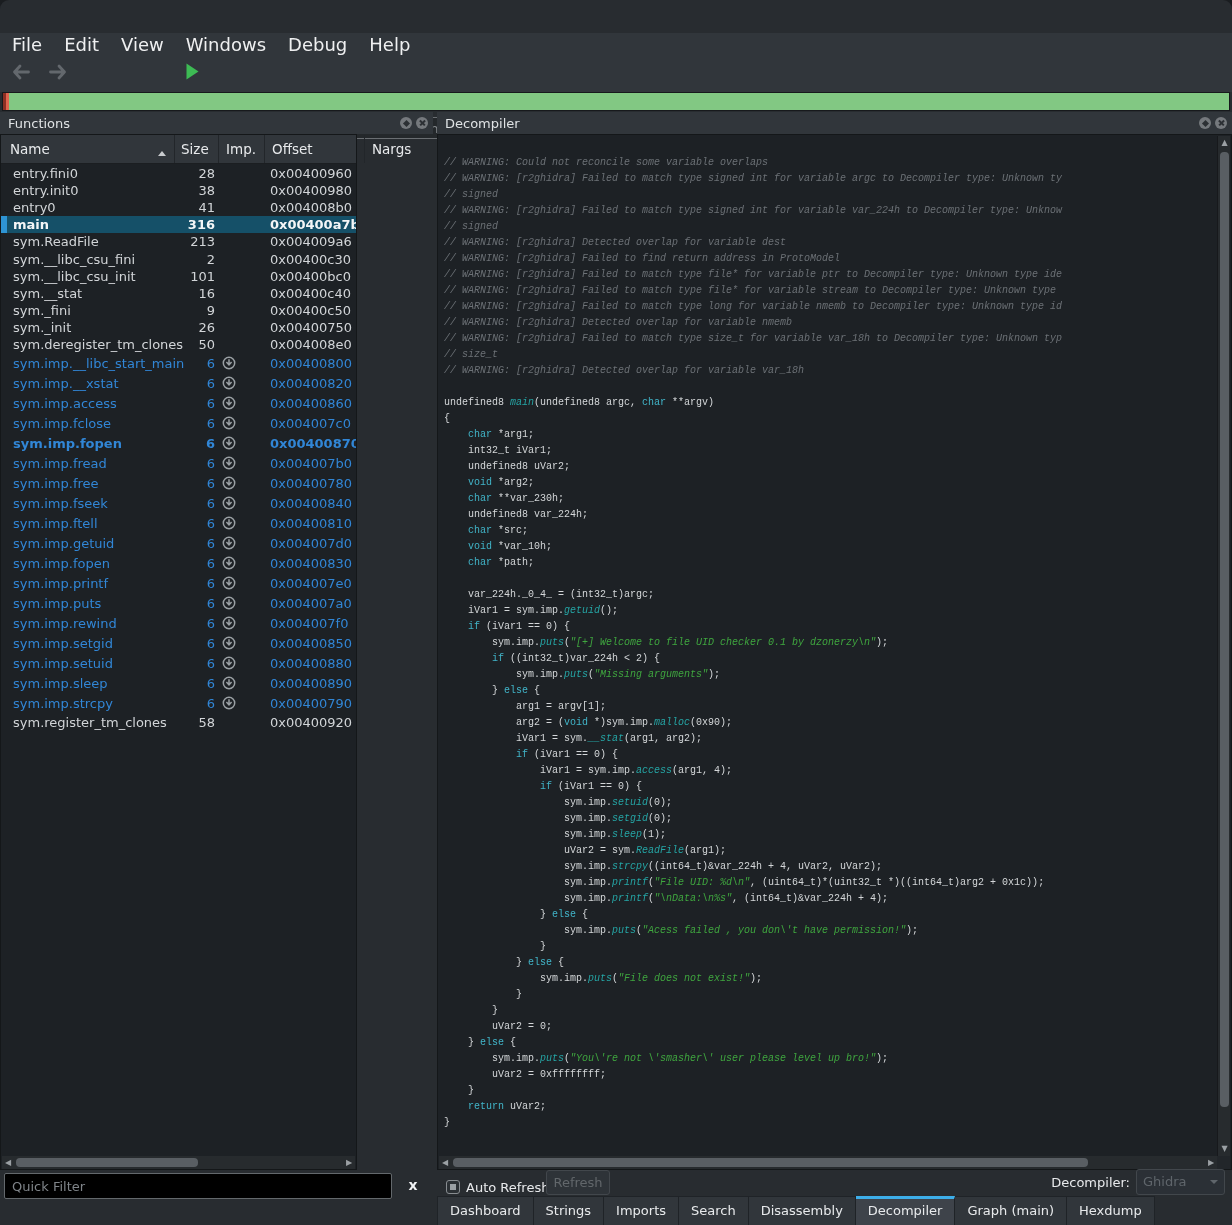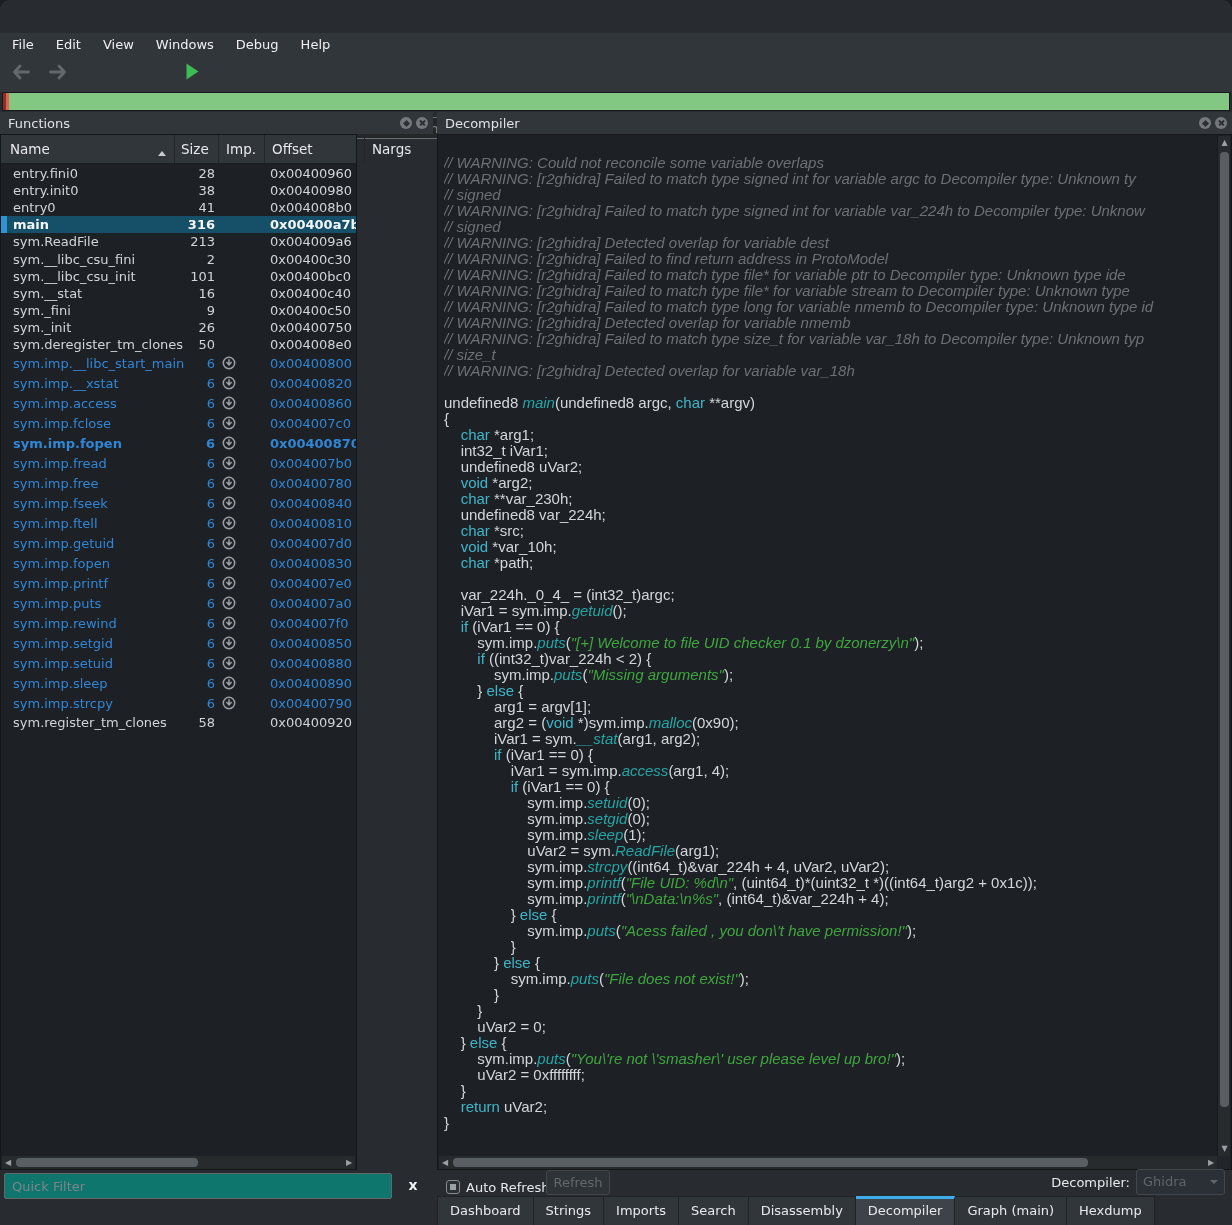--- a/index.html
+++ b/index.html
@@ -12,21 +12,21 @@
     background:linear-gradient(#f1f2f3,#d6d8d9);border-bottom:1px solid #b4b6b8;border-radius:9px 9px 0 0;}
   .title{position:absolute;left:0;right:0;top:7px;text-align:center;font-size:13.5px;font-weight:bold;color:#15181b;}
   .winbtns{position:absolute;right:10px;top:5px;display:flex;gap:10px;}
   .wbtn{width:22px;height:22px;border-radius:50%;background:#53585d;color:#f2f3f4;display:flex;
         align-items:center;justify-content:center;font-size:11px;line-height:1;}
   .wbtn .bar{width:9px;height:2px;background:#f2f3f4;}
   .wbtn .sq{width:8px;height:8px;border:2px solid #f2f3f4;}
 
   
   .menubar{position:absolute;left:0;top:33px;width:1232px;height:22px;background:#31363b;display:flex;align-items:center;}
-  .menuitem{color:#eff0f1;font-size:13px;padding:0 11px;}
+  .menuitem{color:#eff0f1;font-size:18px;padding:0 11px;}
   .menuitem:first-child{padding-left:12px;}
   .toolbar{position:absolute;left:0;top:55px;width:1232px;height:37px;background:#31363b;}
   .navarrow{position:absolute;top:9px;}
   .search{position:absolute;left:237px;top:62px;width:631px;height:22px;background:#24282b;
     border:1px solid #6a6e72;border-radius:11px;color:#d4d7d9;font-size:13px;padding:0 16px;outline:none;
     font-family:"DejaVu Sans","Liberation Sans",sans-serif;}
   .search::placeholder{color:#85898d;}
   .play-e{position:absolute;left:196px;top:58px;font-size:7.5px;font-weight:bold;color:#d9edda;}
   .play-caret{position:absolute;left:208px;top:68px;width:0;height:0;border:4.5px solid transparent;border-top-color:#b7bbbe;}
 
@@ -54,39 +54,39 @@
   .frow.selected::before{content:"";position:absolute;left:0;top:0;bottom:0;width:6px;background:#2e94d4;}
   .fc{position:absolute;top:50%;transform:translateY(-50%);white-space:nowrap;}
   .c-name{left:12px;}
   .c-size{left:168px;width:46px;text-align:right;}
   .c-imp{left:221px;width:14px;height:14px;}
   .c-off{left:269px;}
   .c-nargs{left:367px;}
 
   
   .code{position:absolute;left:6px;top:20px;right:15px;bottom:14px;overflow:hidden;
-        font-family:Liberation Sans, sans-serif;font-size:15px;line-height:16px;white-space:pre;}
+        font-family:Liberation Mono, monospace;font-size:10px;line-height:16px;white-space:pre;}
   .cl{height:16px;}
   .t-p{color:#d4d7d9;}
   .t-c{color:#6c7176;font-style:italic;}
   .t-k{color:#41b4c8;}
   .t-f{color:#25a5a5;font-style:italic;}
   .t-s{color:#3fa63f;font-style:italic;}
 
   
   .vscroll{position:absolute;top:1px;right:1px;bottom:13px;width:13px;background:#272b2e;border-left:1px solid #17191c;}
   .varrow{position:absolute;left:0;width:13px;height:14px;color:#9ba0a4;font-size:8px;text-align:center;line-height:14px;}
   .vthumb{position:absolute;left:2px;width:9px;background:#595e63;border-radius:4px;}
   .hscroll{position:absolute;height:13px;background:#272b2e;}
   .harrow{position:absolute;top:0;width:12px;height:13px;color:#9ba0a4;font-size:8px;text-align:center;line-height:13px;}
   .hthumb{position:absolute;top:2px;height:9px;background:#595e63;border-radius:4px;}
   .scorner{position:absolute;width:13px;height:13px;background:#22262a;}
 
   
-  .qfilter{position:absolute;left:4px;top:1173px;width:388px;height:26px;background:#0f766e;border:1px solid #63686c;
+  .qfilter{position:absolute;left:4px;top:1173px;width:388px;height:26px;background:#000000;border:1px solid #63686c;
     border-radius:2px;color:#d4d7d9;font-size:13px;padding:0 7px;outline:none;font-family:"DejaVu Sans","Liberation Sans",sans-serif;}
   .qfilter::placeholder{color:#7f8489;}
   .clearx{position:absolute;left:403px;top:1177px;width:20px;height:20px;color:#f2f4f5;font-weight:bold;font-size:14px;text-align:center;}
   .checkbox{position:absolute;left:446px;top:1180px;width:14px;height:14px;border:1px solid #888d91;border-radius:3px;background:#2b3034;}
   .checkbox .mark{position:absolute;left:3px;top:3px;width:6px;height:6px;background:#9aa0a4;}
   .arlabel{position:absolute;left:466px;top:1180px;font-size:13px;color:#e8eaec;}
   .refreshbtn{position:absolute;left:546px;top:1170px;width:64px;height:25px;background:#2e3338;border:1px solid #42474c;
     border-radius:3px;color:#62676b;font-size:13px;text-align:center;line-height:23px;}
   .declabel{position:absolute;left:1030px;top:1175px;width:100px;text-align:right;font-size:13px;color:#e8eaec;}
   .combo{position:absolute;left:1136px;top:1169px;width:89px;height:26px;background:#2b3036;border:1px solid #42474c;

